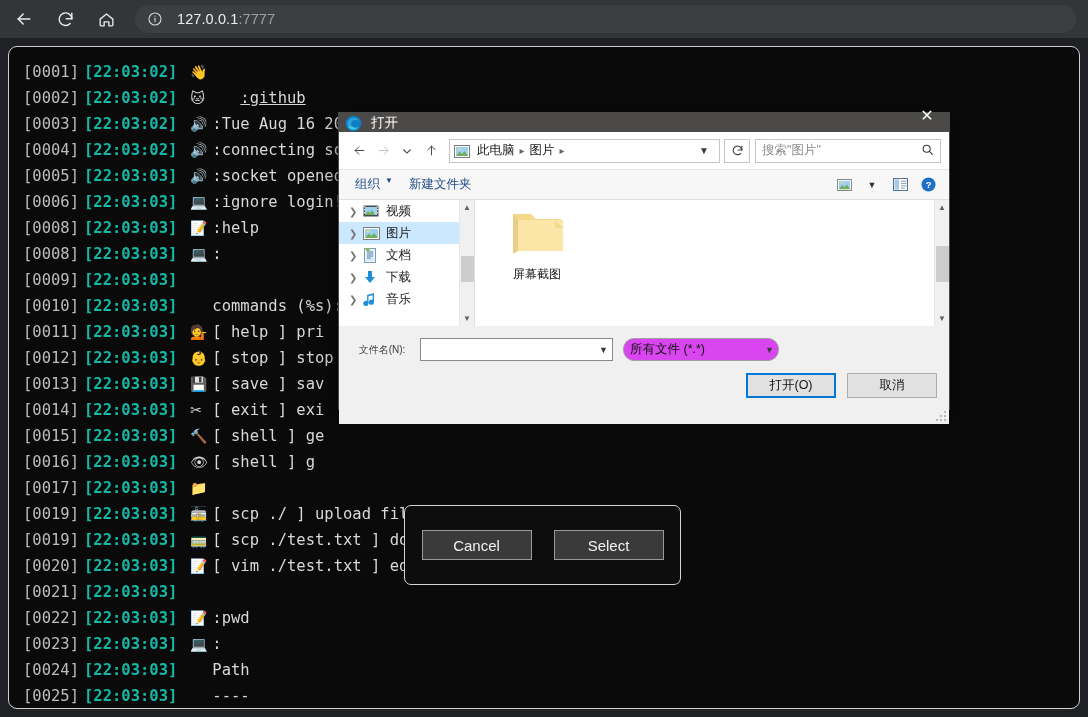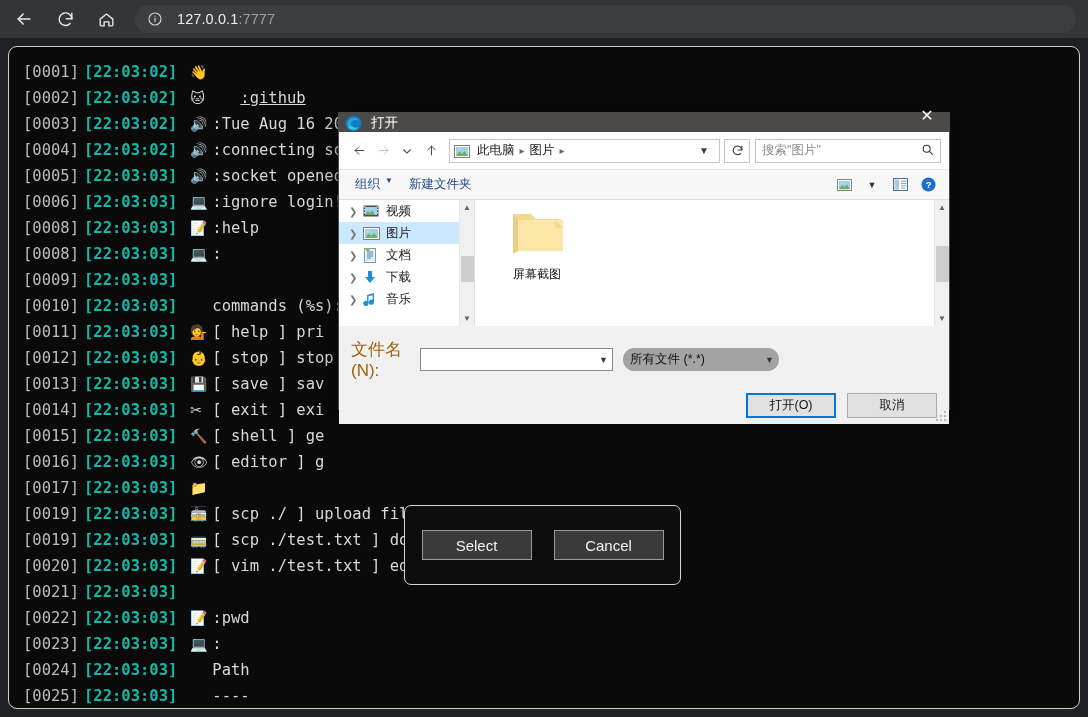--- a/index.html
+++ b/index.html
@@ -138,30 +138,30 @@
   .wd-files { flex: 1; position: relative; background: #fff; overflow: hidden; }
   .file-item {
     position: absolute; left: 16px; top: 6px; width: 92px; text-align: center;
   }
   .file-label {
     margin-top: 4px; font-size: 12px; color: #111; font-family: "Liberation Sans", sans-serif;
   }
 
   .wd-footer { height: 98px; background: #f0f0f0; position: relative; }
   .fname-row { display: flex; align-items: center; padding: 12px 12px 0 12px; }
-  .fname-label { font-size: 17px; color: #a16207; width: 62px; text-align: left;
+  .fname-label { font-size: 10px; color: #404040; width: 62px; text-align: center;
                  font-family: "Liberation Sans", sans-serif; }
   .combo {
     height: 23px; border: 1px solid #8a8a8a; background: #fff; display: flex;
     align-items: center; padding: 0 4px 0 6px; font-size: 12.5px; color: #111;
     font-family: "Liberation Sans", sans-serif;
   }
   .combo .cb-caret { margin-left: auto; color: #3a3a3a; font-size: 9px; padding-left: 6px; }
   .fname-combo { width: 193px; margin-left: 7px; }
-  .filter-combo { width: 156px; margin-left: 10px; background: #a3a3a3; border-color: #a0a0a0; border-radius: 11px; }
+  .filter-combo { width: 156px; margin-left: 10px; background: #d946ef; border-color: #a0a0a0; border-radius: 11px; }
   .btn-row { display: flex; justify-content: flex-end; padding: 12px 12px 0 0; gap: 11px; }
   .wbtn {
     width: 90px; height: 25px; background: #e1e1e1; border: 1px solid #adadad;
     font-size: 12.5px; color: #111; display: flex; align-items: center;
     justify-content: center; font-family: "Liberation Sans", sans-serif; cursor: pointer;
   }
   .wbtn.primary { border: 2px solid #0078d7; }
   .grip { position: absolute; right: 3px; bottom: 3px; width: 10px; height: 10px; }
   .grip i { position: absolute; width: 2px; height: 2px; background: #b9b9b9; }
 </style>
@@ -210,36 +210,36 @@
         <div class="tline"><span class="idx">[0006]</span><span class="ts">[22:03:03]</span><span class="ic">💻</span><span class="msg">:ignore login!</span></div>
         <div class="tline"><span class="idx">[0008]</span><span class="ts">[22:03:03]</span><span class="ic">📝</span><span class="msg">:help</span></div>
         <div class="tline"><span class="idx">[0008]</span><span class="ts">[22:03:03]</span><span class="ic">💻</span><span class="msg">:</span></div>
         <div class="tline"><span class="idx">[0009]</span><span class="ts">[22:03:03]</span><span class="ic"></span><span class="msg"></span></div>
         <div class="tline indent"><span class="idx">[0010]</span><span class="ts">[22:03:03]</span><span class="msg">commands (%s):</span></div>
         <div class="tline"><span class="idx">[0011]</span><span class="ts">[22:03:03]</span><span class="ic">💁</span><span class="msg">[ help ] pri</span></div>
         <div class="tline"><span class="idx">[0012]</span><span class="ts">[22:03:03]</span><span class="ic">👶</span><span class="msg">[ stop ] stop</span></div>
         <div class="tline"><span class="idx">[0013]</span><span class="ts">[22:03:03]</span><span class="ic">💾</span><span class="msg">[ save ] sav</span></div>
         <div class="tline"><span class="idx">[0014]</span><span class="ts">[22:03:03]</span><span class="ic">✂</span><span class="msg">[ exit ] exi</span></div>
         <div class="tline"><span class="idx">[0015]</span><span class="ts">[22:03:03]</span><span class="ic">🔨</span><span class="msg">[ shell ] ge</span></div>
-        <div class="tline"><span class="idx">[0016]</span><span class="ts">[22:03:03]</span><span class="ic">👁</span><span class="msg">[ editor ] g</span></div>
+        <div class="tline"><span class="idx">[0016]</span><span class="ts">[22:03:03]</span><span class="ic">👁</span><span class="msg">[ shell ] g</span></div>
         <div class="tline"><span class="idx">[0017]</span><span class="ts">[22:03:03]</span><span class="ic">📁</span></div>
         <div class="tline"><span class="idx">[0019]</span><span class="ts">[22:03:03]</span><span class="ic">🚋</span><span class="msg">[ scp ./ ] upload file to current directory</span></div>
         <div class="tline"><span class="idx">[0019]</span><span class="ts">[22:03:03]</span><span class="ic">🚃</span><span class="msg">[ scp ./test.txt ] download file from target path</span></div>
         <div class="tline"><span class="idx">[0020]</span><span class="ts">[22:03:03]</span><span class="ic">📝</span><span class="msg">[ vim ./test.txt ] edit file with simple editor</span></div>
         <div class="tline"><span class="idx">[0021]</span><span class="ts">[22:03:03]</span><span class="ic"></span><span class="msg"></span></div>
         <div class="tline"><span class="idx">[0022]</span><span class="ts">[22:03:03]</span><span class="ic">📝</span><span class="msg">:pwd</span></div>
         <div class="tline"><span class="idx">[0023]</span><span class="ts">[22:03:03]</span><span class="ic">💻</span><span class="msg">:</span></div>
         <div class="tline indent"><span class="idx">[0024]</span><span class="ts">[22:03:03]</span><span class="msg">Path</span></div>
         <div class="tline indent"><span class="idx">[0025]</span><span class="ts">[22:03:03]</span><span class="msg">----</span></div>
       </div>
   </div>
 
   <div class="sel-modal">
+    <div class="sel-btn">Cancel</div>
     <div class="sel-btn">Select</div>
-    <div class="sel-btn">Cancel</div>
   </div>
 
   <div class="win-dialog">
 
     <div class="wd-title">
       <span class="wd-logo">
         <svg width="17" height="17" viewBox="0 0 24 24">
           <circle cx="12" cy="12" r="11" fill="#0f7ec4"></circle>
           <path d="M4 15.5c1.4 4 5.2 6 9 5.3 3-.6 5-2.3 5.8-4-2.6 1.6-6.2 1.5-8.6-.4-2.2-1.7-2.7-4.2-1.6-6.1-2.6 1-4.4 3.2-4.6 5.2z" fill="#3ec7e0"></path>
           <path d="M3.4 13.2C3.1 8.2 7.3 3.6 12.6 3.9c4 .2 6.9 2.6 7.8 5.7-1.3-1.6-3.5-2.6-5.9-2.4-4.6.4-6.3 3.6-6.3 6.4 0 1.4.4 2.5 1 3.4-3.1-.6-5.6-2-5.8-3.8z" fill="#2ea3de"></path>

